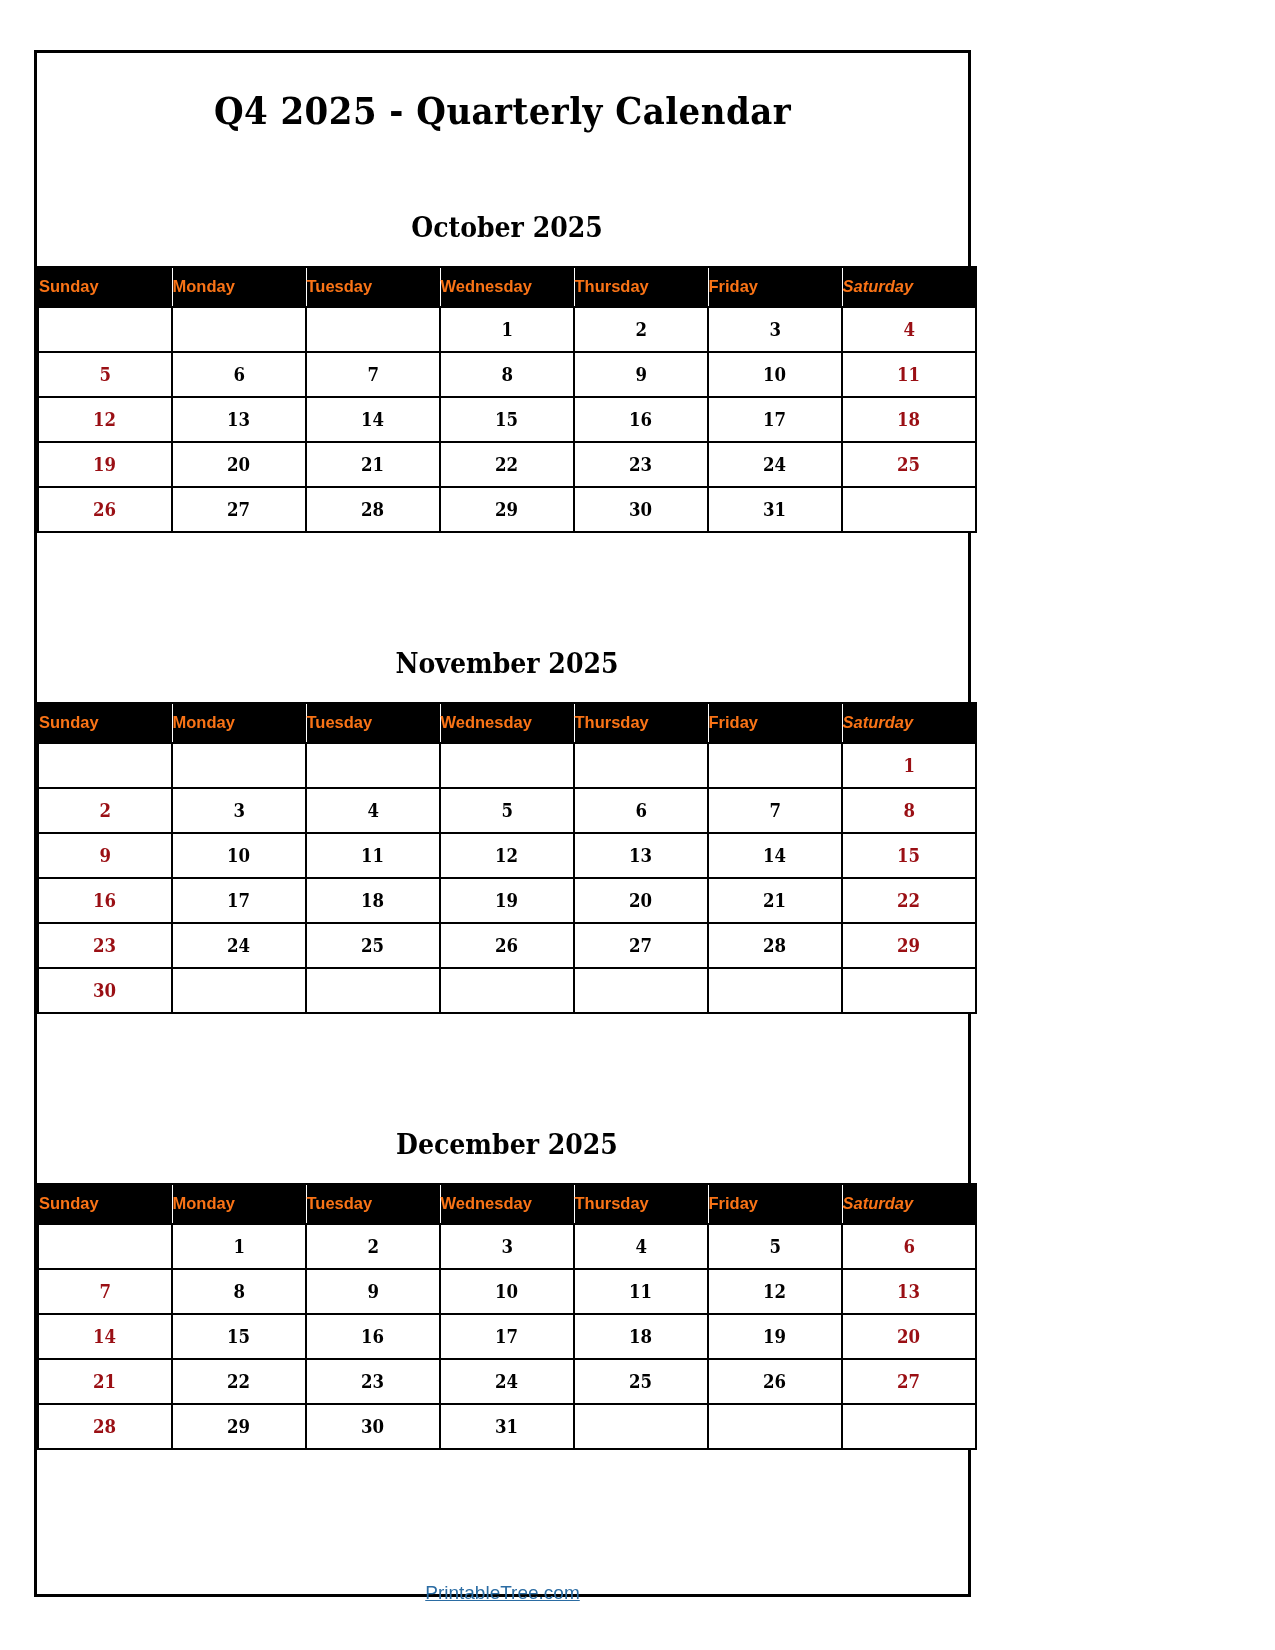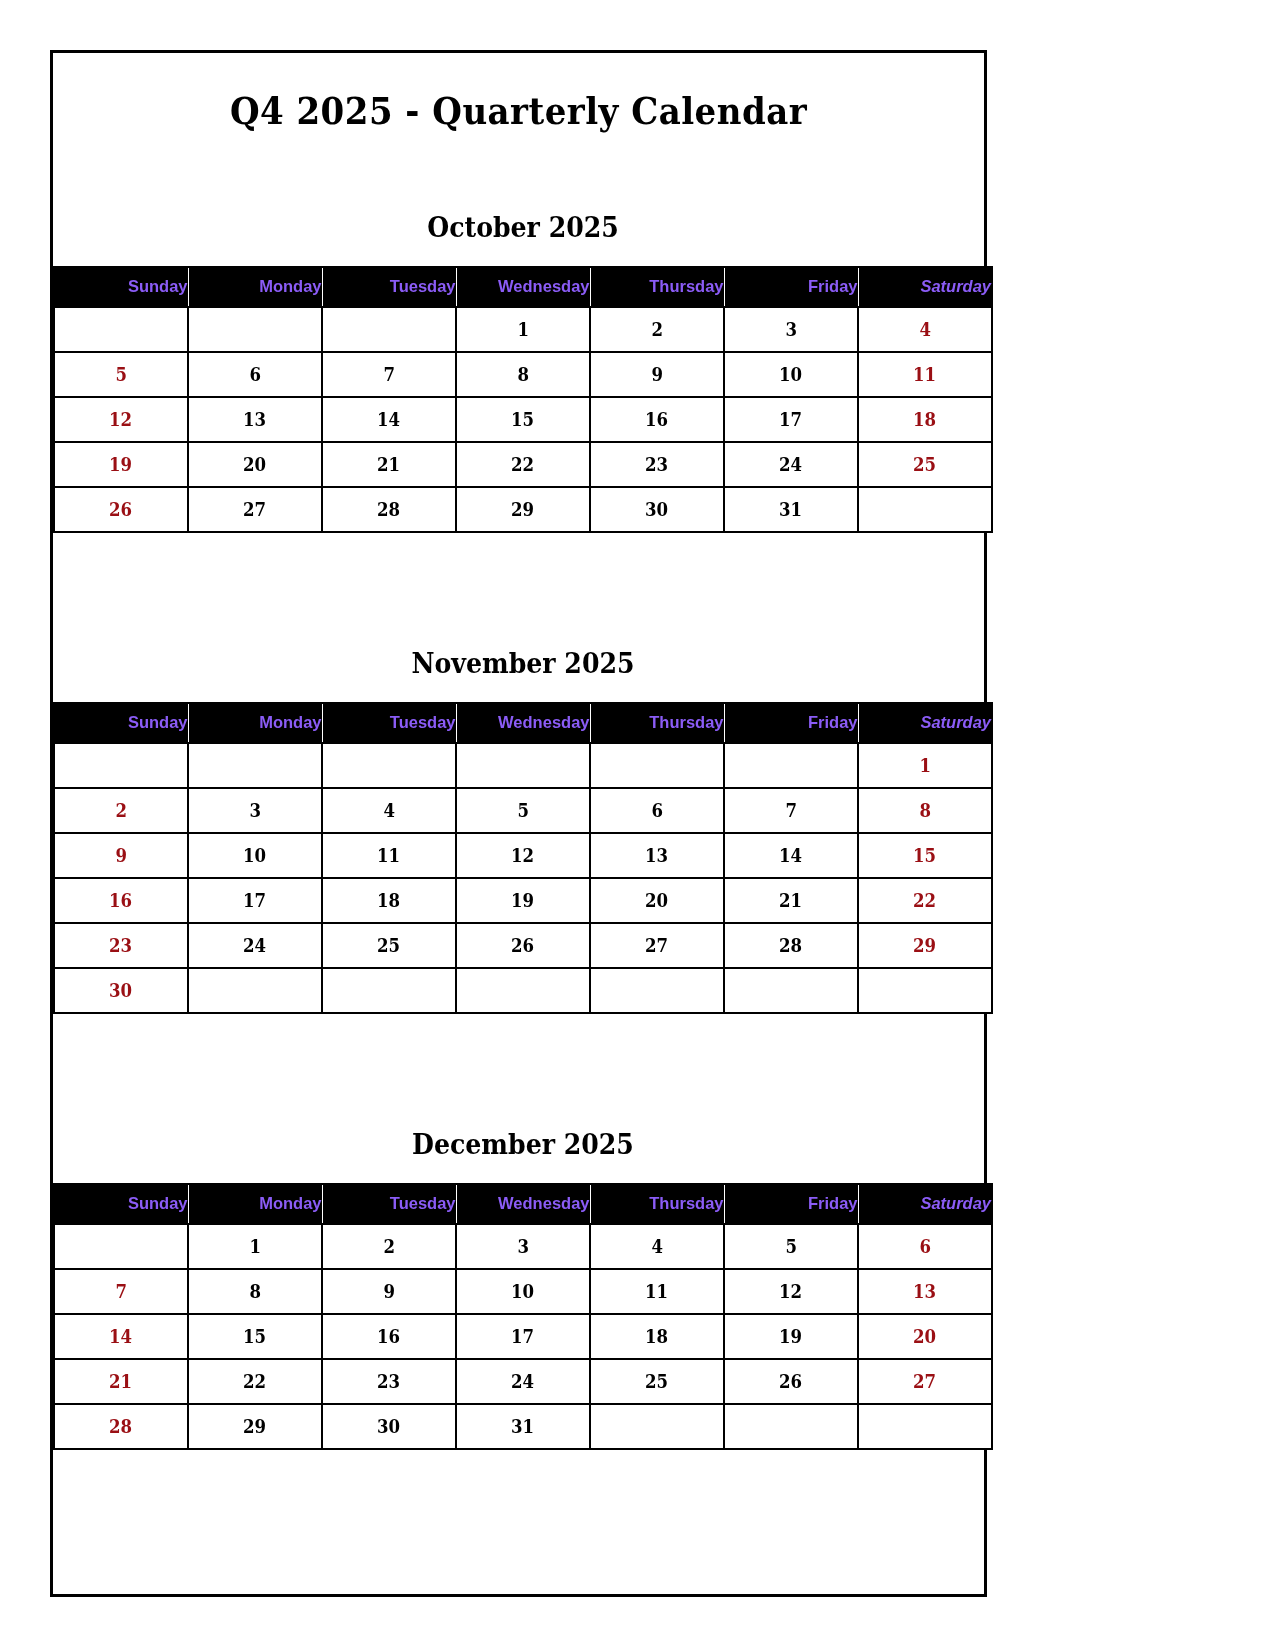--- a/index.html
+++ b/index.html
@@ -9,21 +9,21 @@
   }
   body {
     width: 1275px;
     height: 1650px;
     font-family: "Liberation Serif", "DejaVu Serif", serif;
     overflow: hidden;
   }
 
   #page {
     position: absolute;
-    left: 50px;
+    left: 34px;
     top: 50px;
     width: 937px;
     height: 1547px;
     border: 3px solid #000000;
     box-sizing: border-box;
     background: #ffffff;
   }
 
   .page-title {
     text-align: center;
@@ -58,25 +58,25 @@
 
   table.cal {
     border-collapse: collapse;
     table-layout: fixed;
     width: 940px;
     border: 2px solid #000000;
   }
 
   table.cal thead th {
     background: #000000;
-    color: #8b5cf6;
+    color: #f97316;
     font-family: "Liberation Sans", "DejaVu Sans", sans-serif;
     font-weight: bold;
     font-size: 16.5px;
-    text-align: right;
+    text-align: left;
     padding: 9px 0 10px 0;
     border-right: 1px solid #ffffff;
     border-left: none;
     border-top: none;
     border-bottom: none;
   }
   table.cal thead th:last-child { border-right: none; font-style: italic; }
 
   table.cal tbody td {
     height: 41px;
@@ -310,14 +310,17 @@
             <td class=""><span class="d">30</span></td>
             <td class=""><span class="d">31</span></td>
             <td class=" empty"></td>
             <td class=" empty"></td>
             <td class="weekend empty"></td>
           </tr>
         </tbody>
     </table>
   </div>
 
+  <div class="footer">
+    <a href="#">PrintableTree.com</a>
+  </div>
 
 </div>
 
 </body></html>

